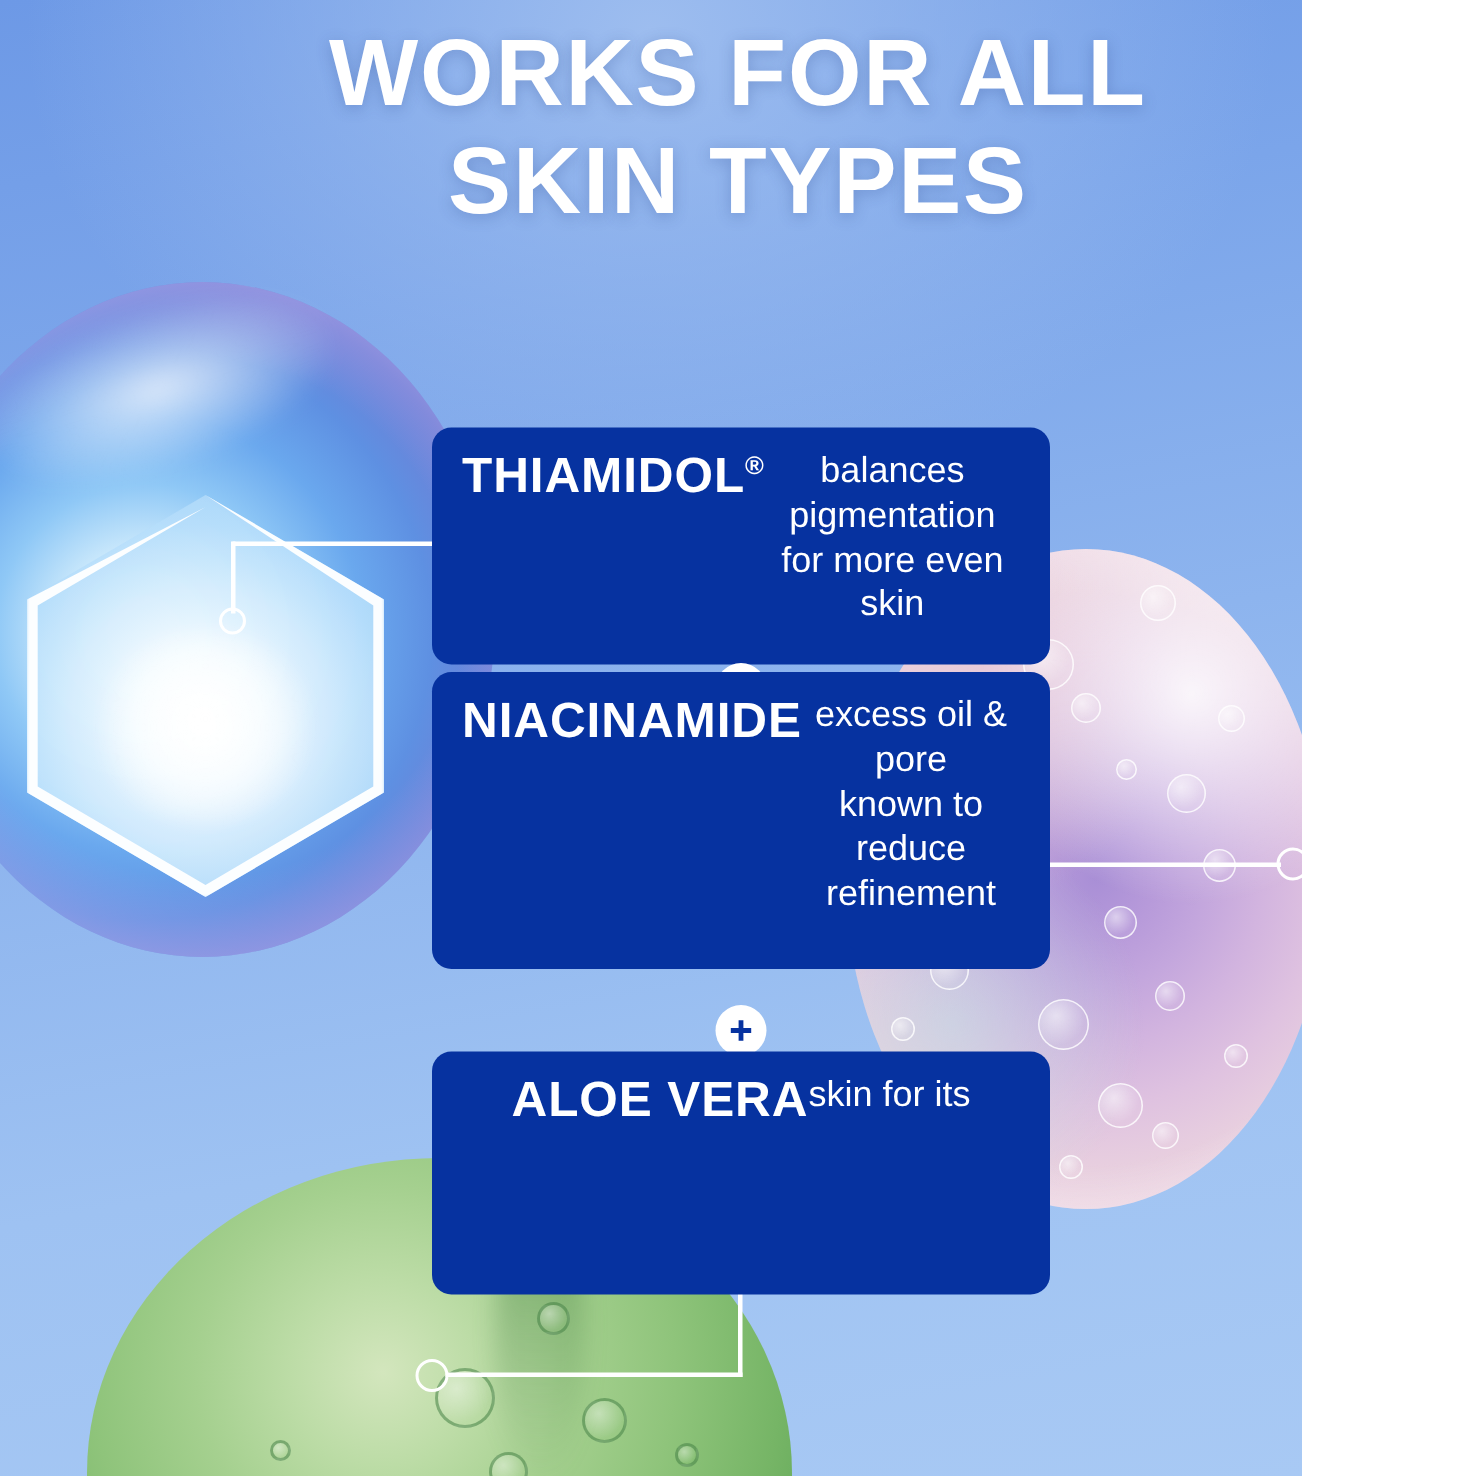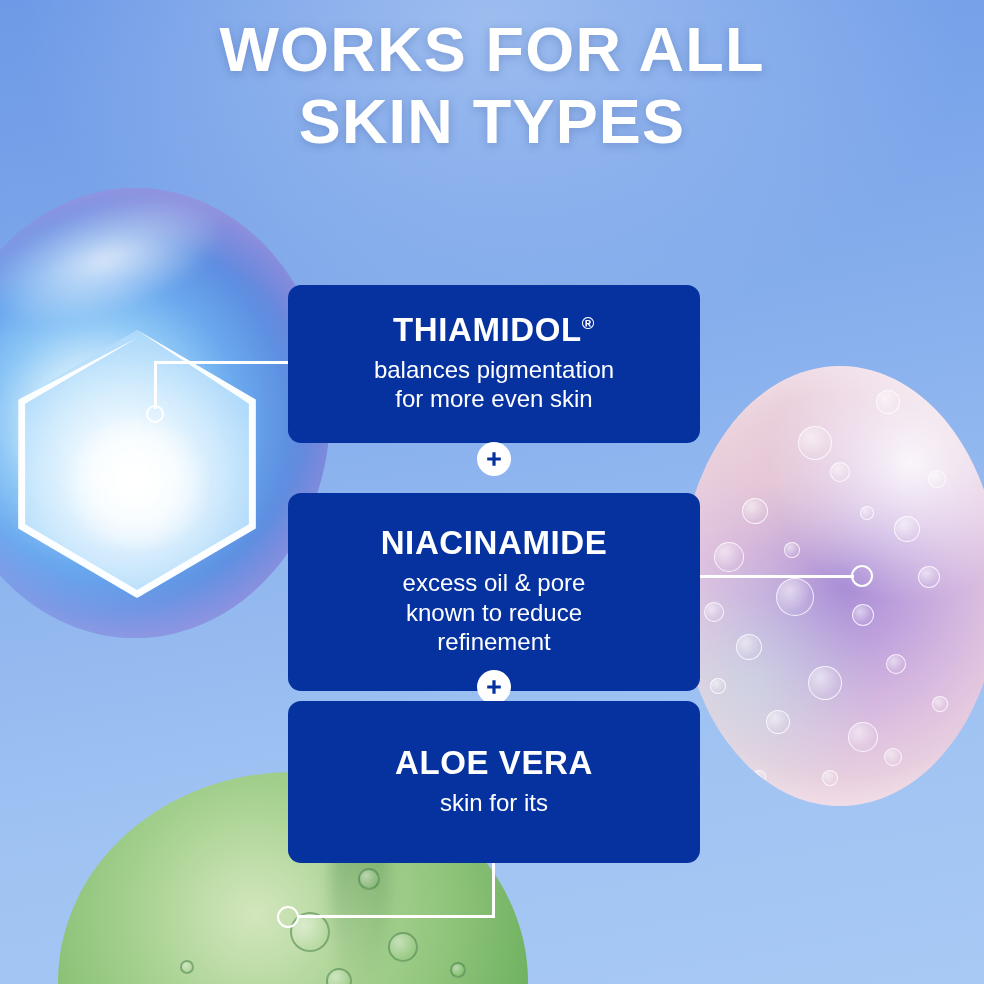--- a/index.html
+++ b/index.html
@@ -5,21 +5,21 @@
   * { margin:0; padding:0; box-sizing:border-box; }
 
   html, body {
     width:984px; height:984px;
     overflow:hidden;
     font-family:"Liberation Sans", sans-serif;
   }
 
   #stage {
     position:relative;
-    width:984px; height:984px;
+    width:868px; height:984px;
     overflow:hidden;
     background:
       radial-gradient(ellipse 80% 55% at 50% 2%, #9dbdef 0%, rgba(157,189,239,0) 60%),
       linear-gradient(170deg, #6d99e6 0%, #7ba5ea 22%, #8db4ee 48%, #9ec2f2 72%, #a8c9f4 100%);
   }
 
   
   .orb { position:absolute; border-radius:50%; }
 
   
@@ -124,31 +124,31 @@
     border:2.6px solid #ffffff; background:transparent;
   }
 
   
   .card {
     position:absolute; left:288px; width:412px;
     background:#0632a0;
     border-radius:13px;
     color:#ffffff; text-align:center;
     padding:14px 20px 16px;
-    display:flex; flex-direction:column; justify-content:center;
+    display:flex; justify-content:center;
   }
   .card-title {
     font-weight:700; font-size:33px; letter-spacing:.6px;
     line-height:1.12; margin-bottom:6px; white-space:nowrap;
   }
   .card-title sup { font-size:17px; vertical-align:super; font-weight:700; }
   .card-body { font-size:24px; line-height:1.24; font-weight:400; }
 
   #card-thiamidol   { top:285px; height:158px; }
-  #card-niacinamide { top:493px; height:198px; }
+  #card-niacinamide { top:448px; height:198px; }
   #card-aloevera    { top:701px; height:162px; }
 
   
   .plus-badge {
     position:absolute; width:34px; height:34px; left:477px;
     border-radius:50%; background:#ffffff;
     display:flex; align-items:center; justify-content:center;
   }
   .plus-badge svg { display:block; }
   #plus-1 { top:442px; }

